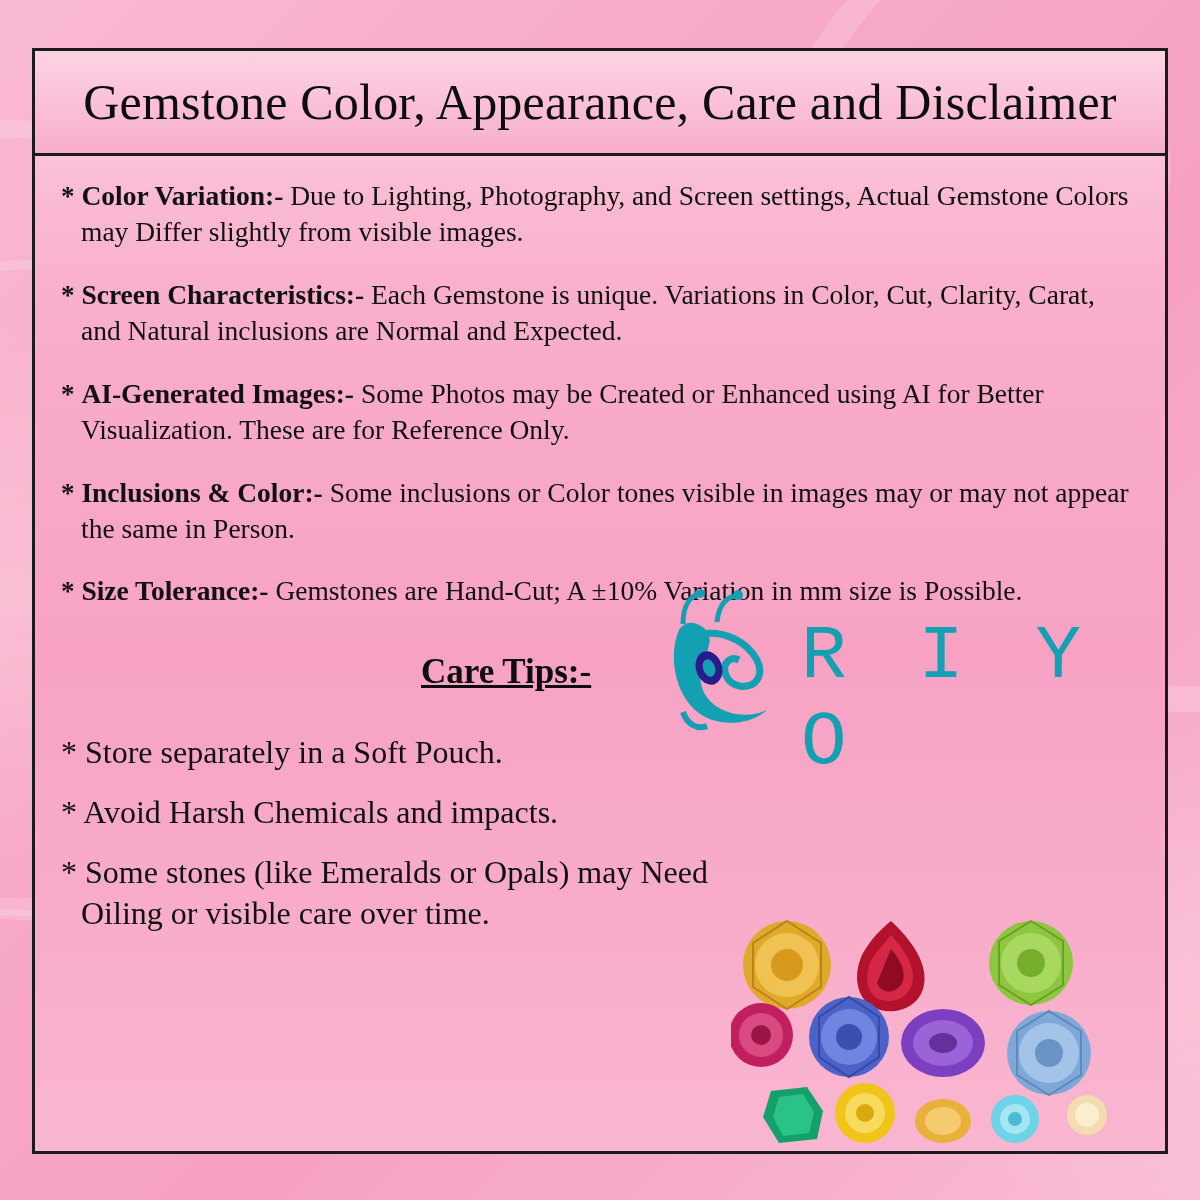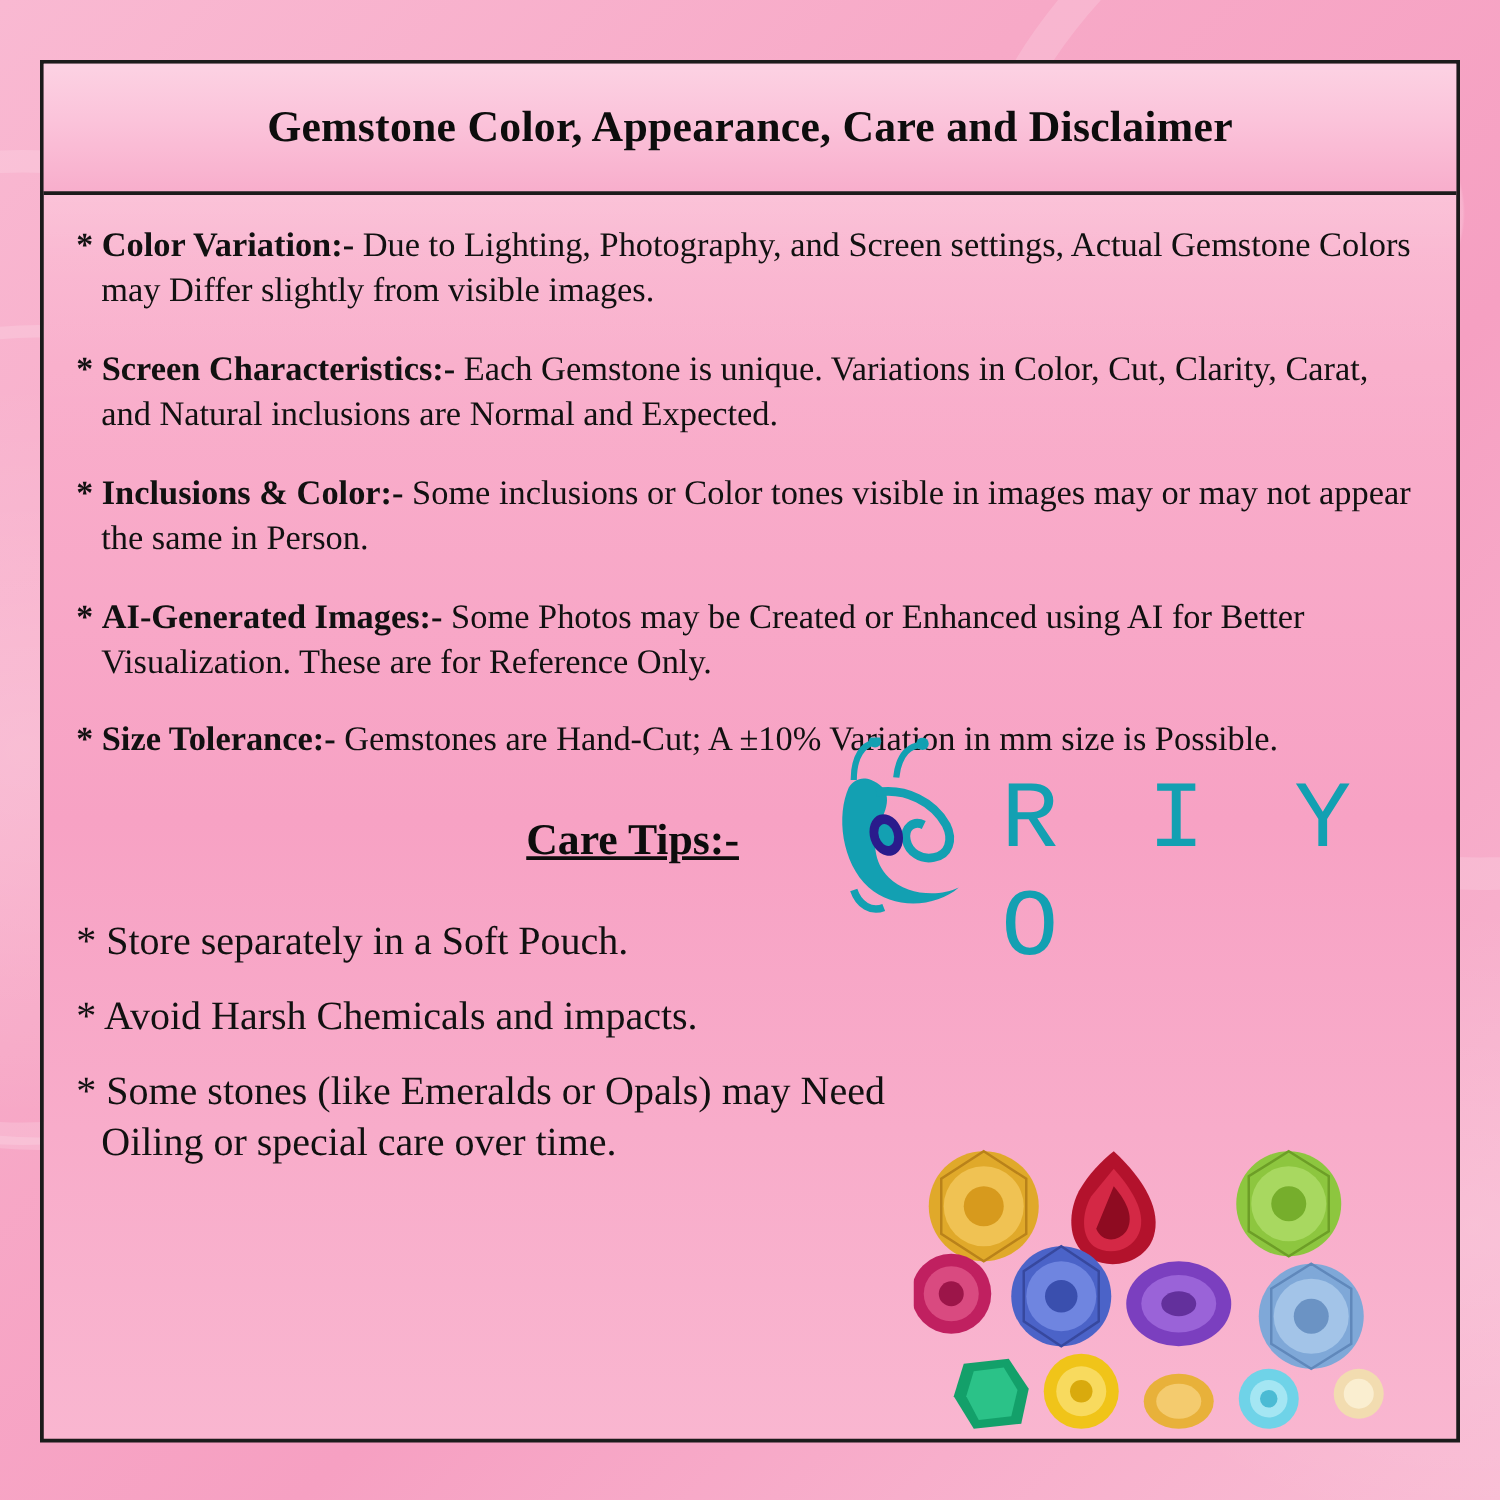--- a/index.html
+++ b/index.html
@@ -54,22 +54,22 @@
     position: relative;
     height: 105px;
     border-bottom: 3px solid #1b1b1b;
     box-sizing: border-box;
     display: flex;
     align-items: center;
     justify-content: center;
     background: linear-gradient(180deg, #fcd2e3 0%, #fbc3da 45%, #f8aecc 100%);
   }
   #title {
-    font-size: 35px;
-    font-weight: bold;
+    font-size: 50px;
+    font-weight: normal;
     color: #0d0d0d;
     letter-spacing: 0.2px;
     white-space: nowrap;
   }
 
   #body {
     position: relative;
     padding: 22px 26px 0 26px;
   }
 
@@ -168,26 +168,26 @@
         <b>Color Variation:-</b><span> Due to Lighting, Photography, and Screen settings, Actual Gemstone Colors may Differ slightly from visible images.</span>
       </div>
 
       <div class="bullet">
         <span class="star">*</span>
         <b>Screen Characteristics:-</b><span> Each Gemstone is unique. Variations in Color, Cut, Clarity, Carat, and Natural inclusions are Normal and Expected.</span>
       </div>
 
       <div class="bullet">
         <span class="star">*</span>
+        <b>AI-Generated Images:-</b><span> Some Photos may be Created or Enhanced using AI for Better Visualization. These are for Reference Only.</span>
+      </div>
+
+      <div class="bullet">
+        <span class="star">*</span>
         <b>Inclusions &amp; Color:-</b><span> Some inclusions or Color tones visible in images may or may not appear the same in Person.</span>
-      </div>
-
-      <div class="bullet">
-        <span class="star">*</span>
-        <b>AI-Generated Images:-</b><span> Some Photos may be Created or Enhanced using AI for Better Visualization. These are for Reference Only.</span>
       </div>
 
       <div class="bullet">
         <span class="star">*</span>
         <b>Size Tolerance:-</b><span> Gemstones are Hand-Cut; A ±10% Variation in mm size is Possible.</span>
       </div>
 
       <div id="care-row">
         <div id="care-tips">Care Tips:-</div>
 
@@ -206,21 +206,21 @@
               <ellipse cx="70" cy="78" rx="6" ry="9" fill="#13a0b2" transform="rotate(-18 70 78)"></ellipse>
               <path d="M44 122 C48 134, 58 140, 68 136" fill="none" stroke="#13a0b2" stroke-width="6"></path>
             </svg>
           </div>
           <div id="logo-text">R I Y O</div>
         </div>
       </div>
 
       <div class="care-line">* Store separately in a Soft Pouch.</div>
       <div class="care-line">* Avoid Harsh Chemicals and impacts.</div>
-      <div class="care-line" style="max-width:700px;">* Some stones (like Emeralds or Opals) may Need Oiling or special care over time.</div>
+      <div class="care-line" style="max-width:700px;">* Some stones (like Emeralds or Opals) may Need Oiling or visible care over time.</div>
     </div>
 
     <div id="gems">
       <svg width="420" height="230" viewBox="0 0 420 230" aria-hidden="true">
 
         <g>
           <circle cx="56" cy="50" r="44" fill="#e0a92a"></circle>
           <circle cx="56" cy="50" r="32" fill="#f0c253"></circle>
           <circle cx="56" cy="50" r="16" fill="#d79a1d"></circle>
           <path d="M56 6 L90 28 L90 72 L56 94 L22 72 L22 28 Z" fill="none" stroke="#b9821a" stroke-width="2"></path>

